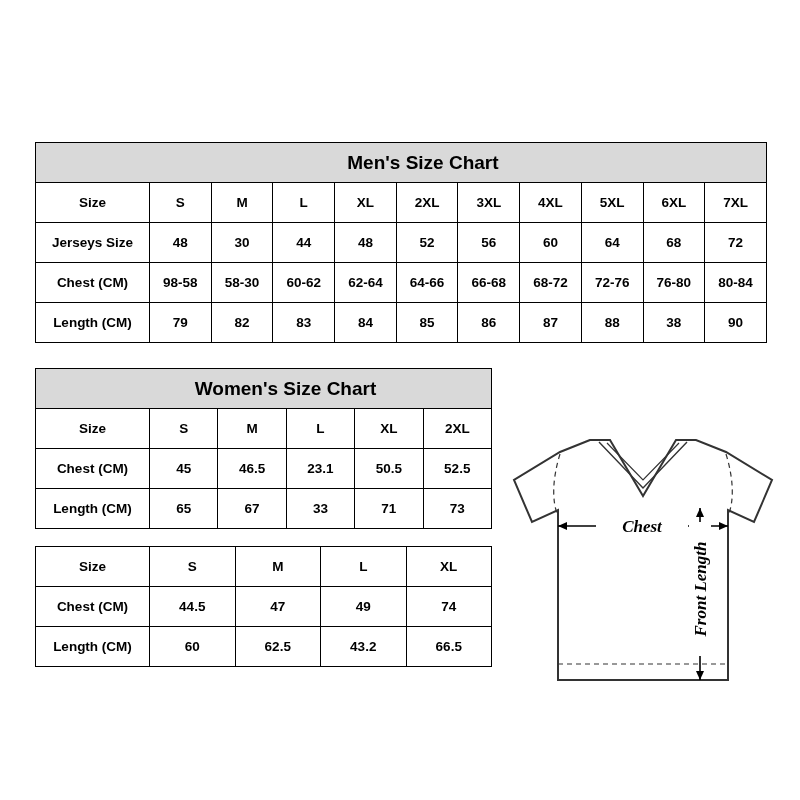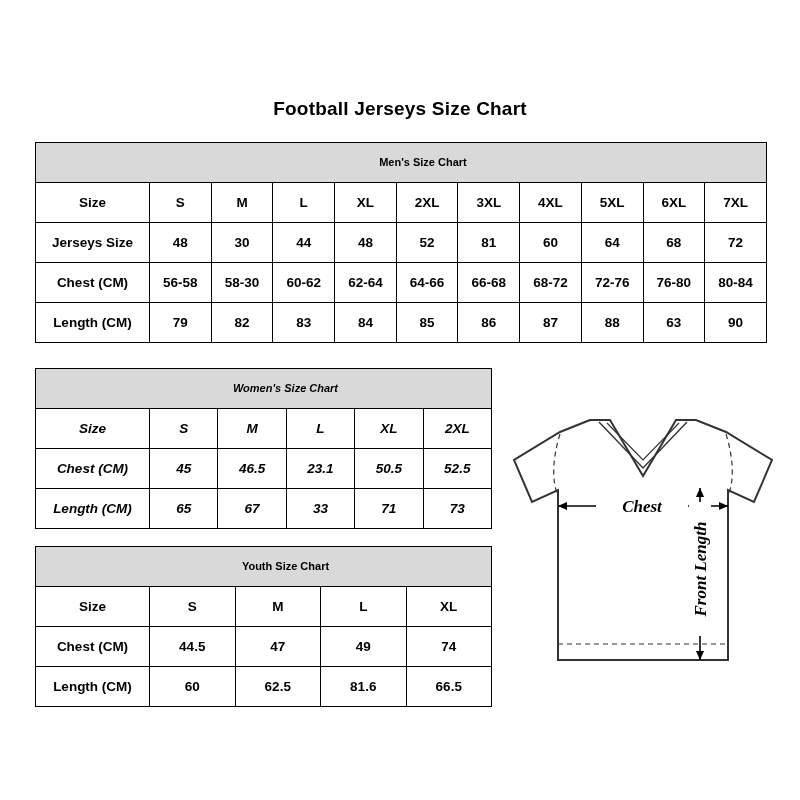--- a/index.html
+++ b/index.html
@@ -44,65 +44,64 @@
     font-size: 13.5px;
     font-weight: bold;
     padding: 0;
     height: 39px;
     background: #ffffff;
   }
   table.size-table caption {
     border: 1px solid #000000;
     border-bottom: none;
     background: #d9d9d9;
-    font-size: 11px;
+    font-size: 19px;
     font-weight: bold;
     height: 39px;
     line-height: 39px;
     caption-side: top;
     padding-left: 44px;
   }
   .tbl-wrap { position: absolute; }
 
   
   #mens-wrap { top: 142px; left: 35px; }
   #mens-table { width: 730px; }
   #mens-table col.label-col { width: 114px; }
   #mens-table col.data-col { width: 61.7px; }
   #mens-table td.row-label,
   #mens-table th.row-label { font-size: 13.5px; }
 
   
-  #womens-wrap { top: 368px; left: 35px; font-style: italic; }
+  #womens-wrap { top: 368px; left: 35px; }
   #womens-table { width: 456px; }
   #womens-table col.label-col { width: 114px; }
   #womens-table col.data-col { width: 68.4px; }
 
   
   #youth-wrap { top: 546px; left: 35px; }
   #youth-table { width: 456px; }
   #youth-table col.label-col { width: 114px; }
   #youth-table col.data-col { width: 85.5px; }
 
   
   #shirt-diagram {
     position: absolute;
-    top: 398px;
+    top: 418px;
     left: 500px;
     width: 290px;
     height: 290px;
   }
   #shirt-diagram svg { display: block; }
 </style>
 </head>
 <body>
 
 <div id="page">
 
-  <div class="page-title">Football Jerseys Size Chart</div>
 
   <div class="tbl-wrap" id="mens-wrap">
     <table class="size-table" id="mens-table">
       <caption>Men's Size Chart</caption>
       <colgroup>
         <col class="label-col">
         <col class="data-col">
           <col class="data-col">
           <col class="data-col">
           <col class="data-col">
@@ -129,50 +128,50 @@
         </tr>
       </thead>
       <tbody>
         <tr>
           <td class="row-label">Jerseys Size</td>
           <td>48</td>
           <td>30</td>
           <td>44</td>
           <td>48</td>
           <td>52</td>
-          <td>81</td>
+          <td>56</td>
           <td>60</td>
           <td>64</td>
           <td>68</td>
           <td>72</td>
         </tr>
         <tr>
           <td class="row-label">Chest (CM)</td>
-          <td>56-58</td>
+          <td>98-58</td>
           <td>58-30</td>
           <td>60-62</td>
           <td>62-64</td>
           <td>64-66</td>
           <td>66-68</td>
           <td>68-72</td>
           <td>72-76</td>
           <td>76-80</td>
           <td>80-84</td>
         </tr>
         <tr>
           <td class="row-label">Length (CM)</td>
           <td>79</td>
           <td>82</td>
           <td>83</td>
           <td>84</td>
           <td>85</td>
           <td>86</td>
           <td>87</td>
           <td>88</td>
-          <td>63</td>
+          <td>38</td>
           <td>90</td>
         </tr>
       </tbody>
     </table>
   </div>
 
   <div class="tbl-wrap" id="womens-wrap">
     <table class="size-table" id="womens-table">
       <caption>Women's Size Chart</caption>
       <colgroup>
@@ -209,21 +208,20 @@
           <td>33</td>
           <td>71</td>
           <td>73</td>
         </tr>
       </tbody>
     </table>
   </div>
 
   <div class="tbl-wrap" id="youth-wrap">
     <table class="size-table" id="youth-table">
-      <caption>Youth Size Chart</caption>
       <colgroup>
         <col class="label-col">
         <col class="data-col">
           <col class="data-col">
           <col class="data-col">
           <col class="data-col">
       </colgroup>
       <thead>
         <tr>
           <th class="row-label">Size</th>
@@ -238,21 +236,21 @@
           <td class="row-label">Chest (CM)</td>
           <td>44.5</td>
           <td>47</td>
           <td>49</td>
           <td>74</td>
         </tr>
         <tr>
           <td class="row-label">Length (CM)</td>
           <td>60</td>
           <td>62.5</td>
-          <td>81.6</td>
+          <td>43.2</td>
           <td>66.5</td>
         </tr>
       </tbody>
     </table>
   </div>
 
   <div id="shirt-diagram">
     <svg width="290" height="290" viewBox="0 0 290 290" xmlns="http://www.w3.org/2000/svg">
 
       <path d="M 90 22

